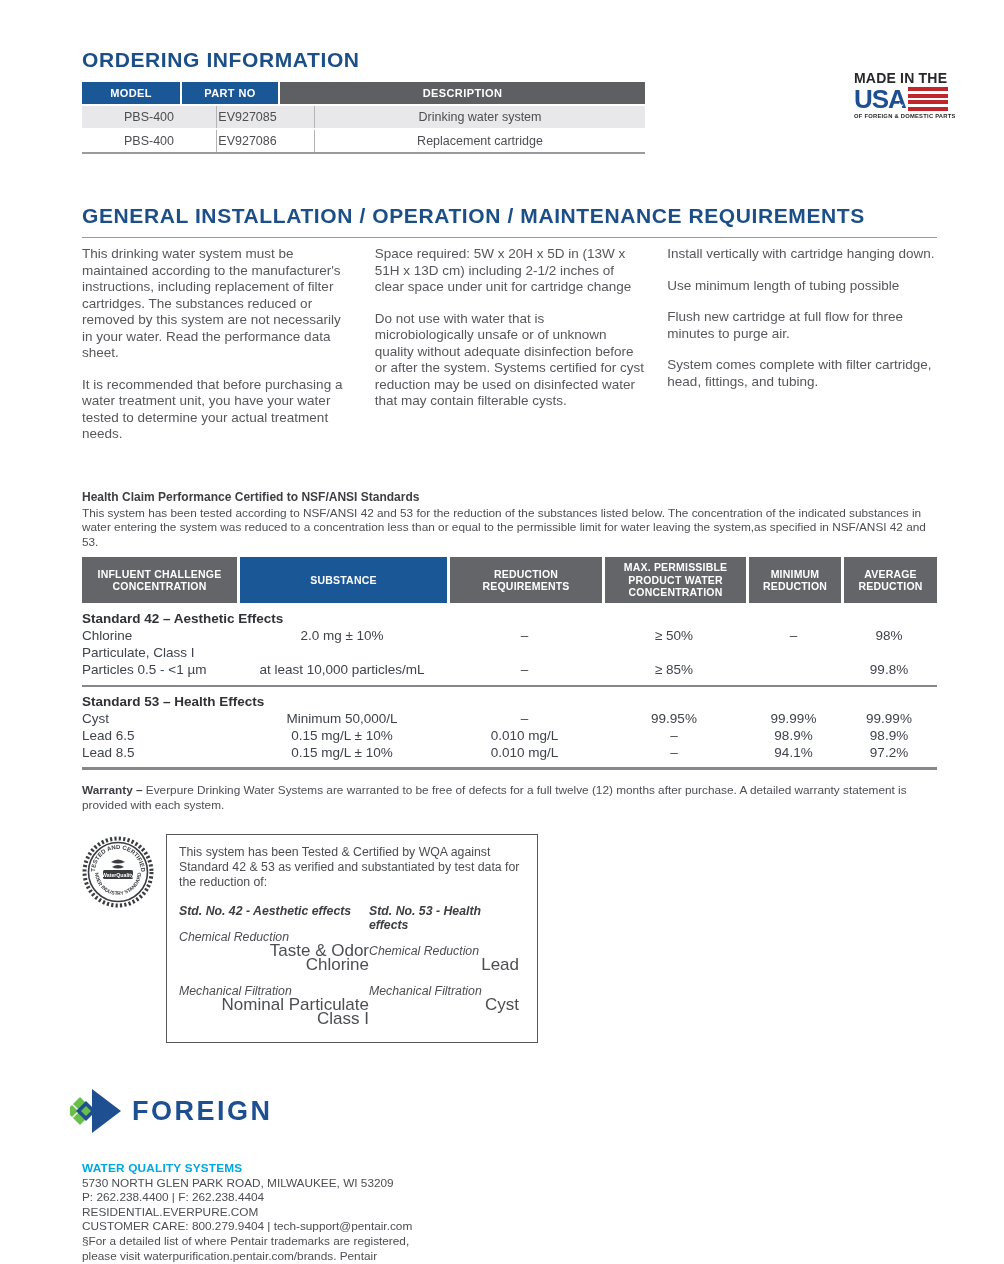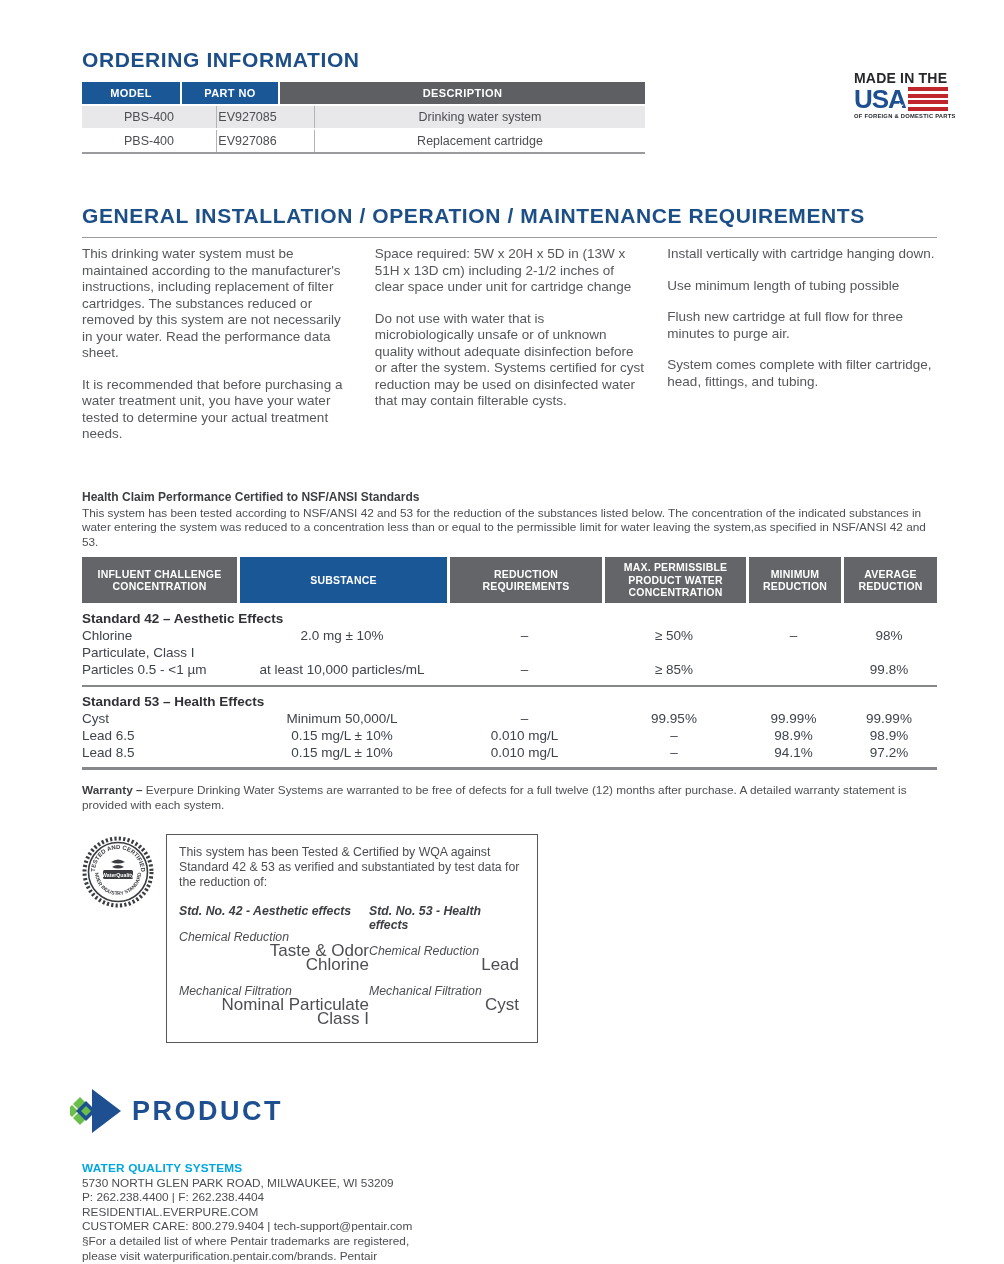--- a/index.html
+++ b/index.html
@@ -278,21 +278,21 @@
 
   <div class="pentair">
     <svg width="52" height="48" viewBox="0 0 52 48">
       <polygon points="2,18 8,24 2,30 -4,24" fill="#6abf4b"></polygon>
       <polygon points="10,10 17,17 10,24 3,17" fill="#6abf4b"></polygon>
       <polygon points="10,24 17,31 10,38 3,31" fill="#6abf4b"></polygon>
       <polygon points="16,14 26,24 16,34 6,24" fill="#1d4f91"></polygon>
       <polygon points="22,2 51,24 22,46" fill="#1d4f91"></polygon>
       <polygon points="16,19 21,24 16,29 11,24" fill="#6abf4b"></polygon>
     </svg>
-    <span class="pentair-word">PRODUCT</span>
+    <span class="pentair-word">FOREIGN</span>
   </div>
 
   <div class="footer">
     <div class="wqs">WATER QUALITY SYSTEMS</div>
     <div>5730 NORTH GLEN PARK ROAD, MILWAUKEE, WI 53209</div>
     <div>P: 262.238.4400  |  F: 262.238.4404</div>
     <div>RESIDENTIAL.EVERPURE.COM</div>
     <div>CUSTOMER CARE: 800.279.9404  |  tech-support@pentair.com</div>
     <div class="tm">§For a detailed list of where Pentair trademarks are registered, please visit waterpurification.pentair.com/brands. Pentair trademarks and logos are owned by Pentair plc or its affiliates. Third party registered and unregistered trademarks and logos are the property of their respective owners.</div>
 

